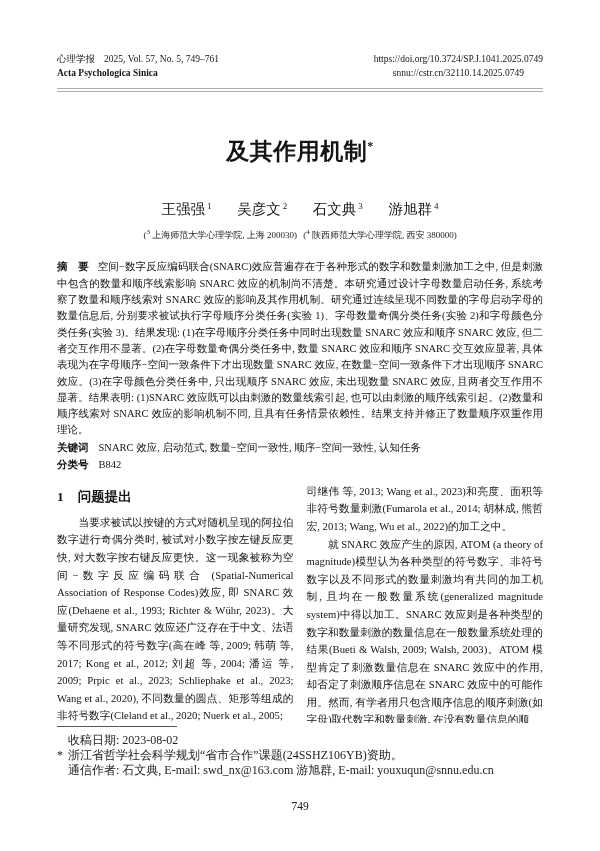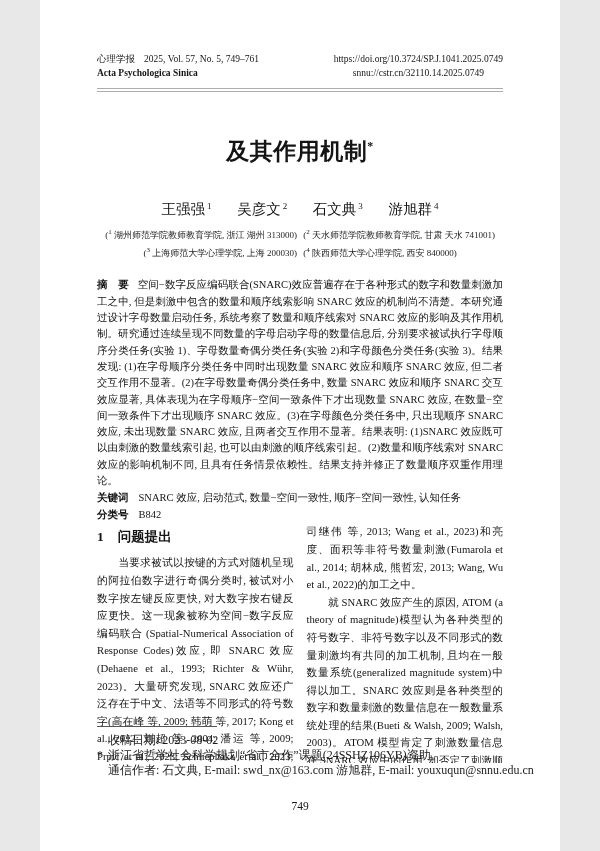--- a/index.html
+++ b/index.html
@@ -1,17 +1,17 @@
 <!DOCTYPE html>
 <html><head>
 <meta charset="utf-8">
 <style>
   html,body{margin:0;padding:0;background:#e8e8e8;}
   .page{
-    position:relative;width:520px;height:851px;margin:0 auto;background:#ffffff;
+    position:relative;width:600px;height:851px;margin:0 auto;background:#ffffff;
     font-family:"Liberation Serif","DejaVu Serif",serif;color:#141414;overflow:hidden;
   }
   .content{padding:0 57px;}
   
   .journal-header{display:flex;justify-content:space-between;padding-top:53px;font-size:9.5px;line-height:13.5px;}
   .jh-left .cn-line{white-space:nowrap;}
   .jh-left .issue{margin-left:9px;}
   .jh-left .en-line{font-weight:bold;}
   .jh-right{text-align:center;}
   .double-rule{margin-top:8px;height:2px;border-top:1px solid #adadad;border-bottom:1px solid #adadad;}
@@ -25,21 +25,21 @@
   
   .affils{margin-top:7px;text-align:center;font-size:9px;line-height:15px;color:#1c1c1c;}
   .affil-group{white-space:nowrap;margin:0 2px;}
   .affil-group sup{font-size:7px;}
   
   .abstract{margin-top:16px;font-size:10.5px;line-height:16.3px;text-align:justify;}
   .abstract .label{font-weight:bold;margin-right:9px;}
   .meta-line{font-size:10.5px;line-height:17px;}
   .meta-line .label{font-weight:bold;margin-right:10px;}
   
-  .columns{display:flex;gap:13px;height:240px;overflow:hidden;}
+  .columns{display:flex;gap:13px;margin-top:10px;height:240px;overflow:hidden;}
   .col{width:237px;font-size:10.7px;line-height:17.6px;text-align:justify;}
   .sec-heading{margin:4px 0 8px 0;font-size:13.5px;line-height:19px;font-weight:bold;text-align:left;}
   .sec-heading .sec-num{margin-right:14px;}
   .para{text-indent:2em;}
   .para.no-indent{text-indent:0;}
   
   .footnote{position:absolute;left:57px;top:726px;width:486px;font-size:12px;line-height:15.2px;color:#1c1c1c;}
   .fn-rule{width:120px;border-top:1.2px solid #555;margin-bottom:6px;}
   .fn-line{padding-left:11px;}
   .fn-line.star{position:relative;padding-left:11px;}
@@ -72,26 +72,22 @@
 
     <div class="authors">
       <span class="author"><span>王强强</span><sup>1</sup></span>
       <span class="author"><span>吴彦文</span><sup>2</sup></span>
       <span class="author"><span>石文典</span><sup>3</sup></span>
       <span class="author"><span>游旭群</span><sup>4</sup></span>
     </div>
 
     <div class="affils">
       <div>
-        <span class="affil-group"><span>(</span><sup>1</sup><span> 湖州师范学院教师教育学院, 浙江 湖州 313000)</span></span>
-        <span class="affil-group"><span>(</span><sup>2</sup><span> 天水师范学院教师教育学院, 甘肃 天水 741001)</span></span>
-      </div>
-      <div>
         <span class="affil-group"><span>(</span><sup>3</sup><span> 上海师范大学心理学院, 上海 200030)</span></span>
-        <span class="affil-group"><span>(</span><sup>4</sup><span> 陕西师范大学心理学院, 西安 840000)</span></span>
+        <span class="affil-group"><span>(</span><sup>4</sup><span> 陕西师范大学心理学院, 西安 380000)</span></span>
       </div>
     </div>
 
     <div class="abstract">
       <span class="label">摘　要</span><span>空间−数字反应编码联合(SNARC)效应普遍存在于各种形式的数字和数量刺激加工之中, 但是刺激中包含的数量和顺序线索影响 SNARC 效应的机制尚不清楚。本研究通过设计字母数量启动任务, 系统考察了数量和顺序线索对 SNARC 效应的影响及其作用机制。研究通过连续呈现不同数量的字母启动字母的数量信息后, 分别要求被试执行字母顺序分类任务(实验 1)、字母数量奇偶分类任务(实验 2)和字母颜色分类任务(实验 3)。结果发现: (1)在字母顺序分类任务中同时出现数量 SNARC 效应和顺序 SNARC 效应, 但二者交互作用不显著。(2)在字母数量奇偶分类任务中, 数量 SNARC 效应和顺序 SNARC 交互效应显著, 具体表现为在字母顺序−空间一致条件下才出现数量 SNARC 效应, 在数量−空间一致条件下才出现顺序 SNARC 效应。(3)在字母颜色分类任务中, 只出现顺序 SNARC 效应, 未出现数量 SNARC 效应, 且两者交互作用不显著。结果表明: (1)SNARC 效应既可以由刺激的数量线索引起, 也可以由刺激的顺序线索引起。(2)数量和顺序线索对 SNARC 效应的影响机制不同, 且具有任务情景依赖性。结果支持并修正了数量顺序双重作用理论。</span>
     </div>
 
     <div class="meta-line">
       <span class="label">关键词</span><span>SNARC 效应, 启动范式, 数量−空间一致性, 顺序−空间一致性, 认知任务</span>
     </div>

